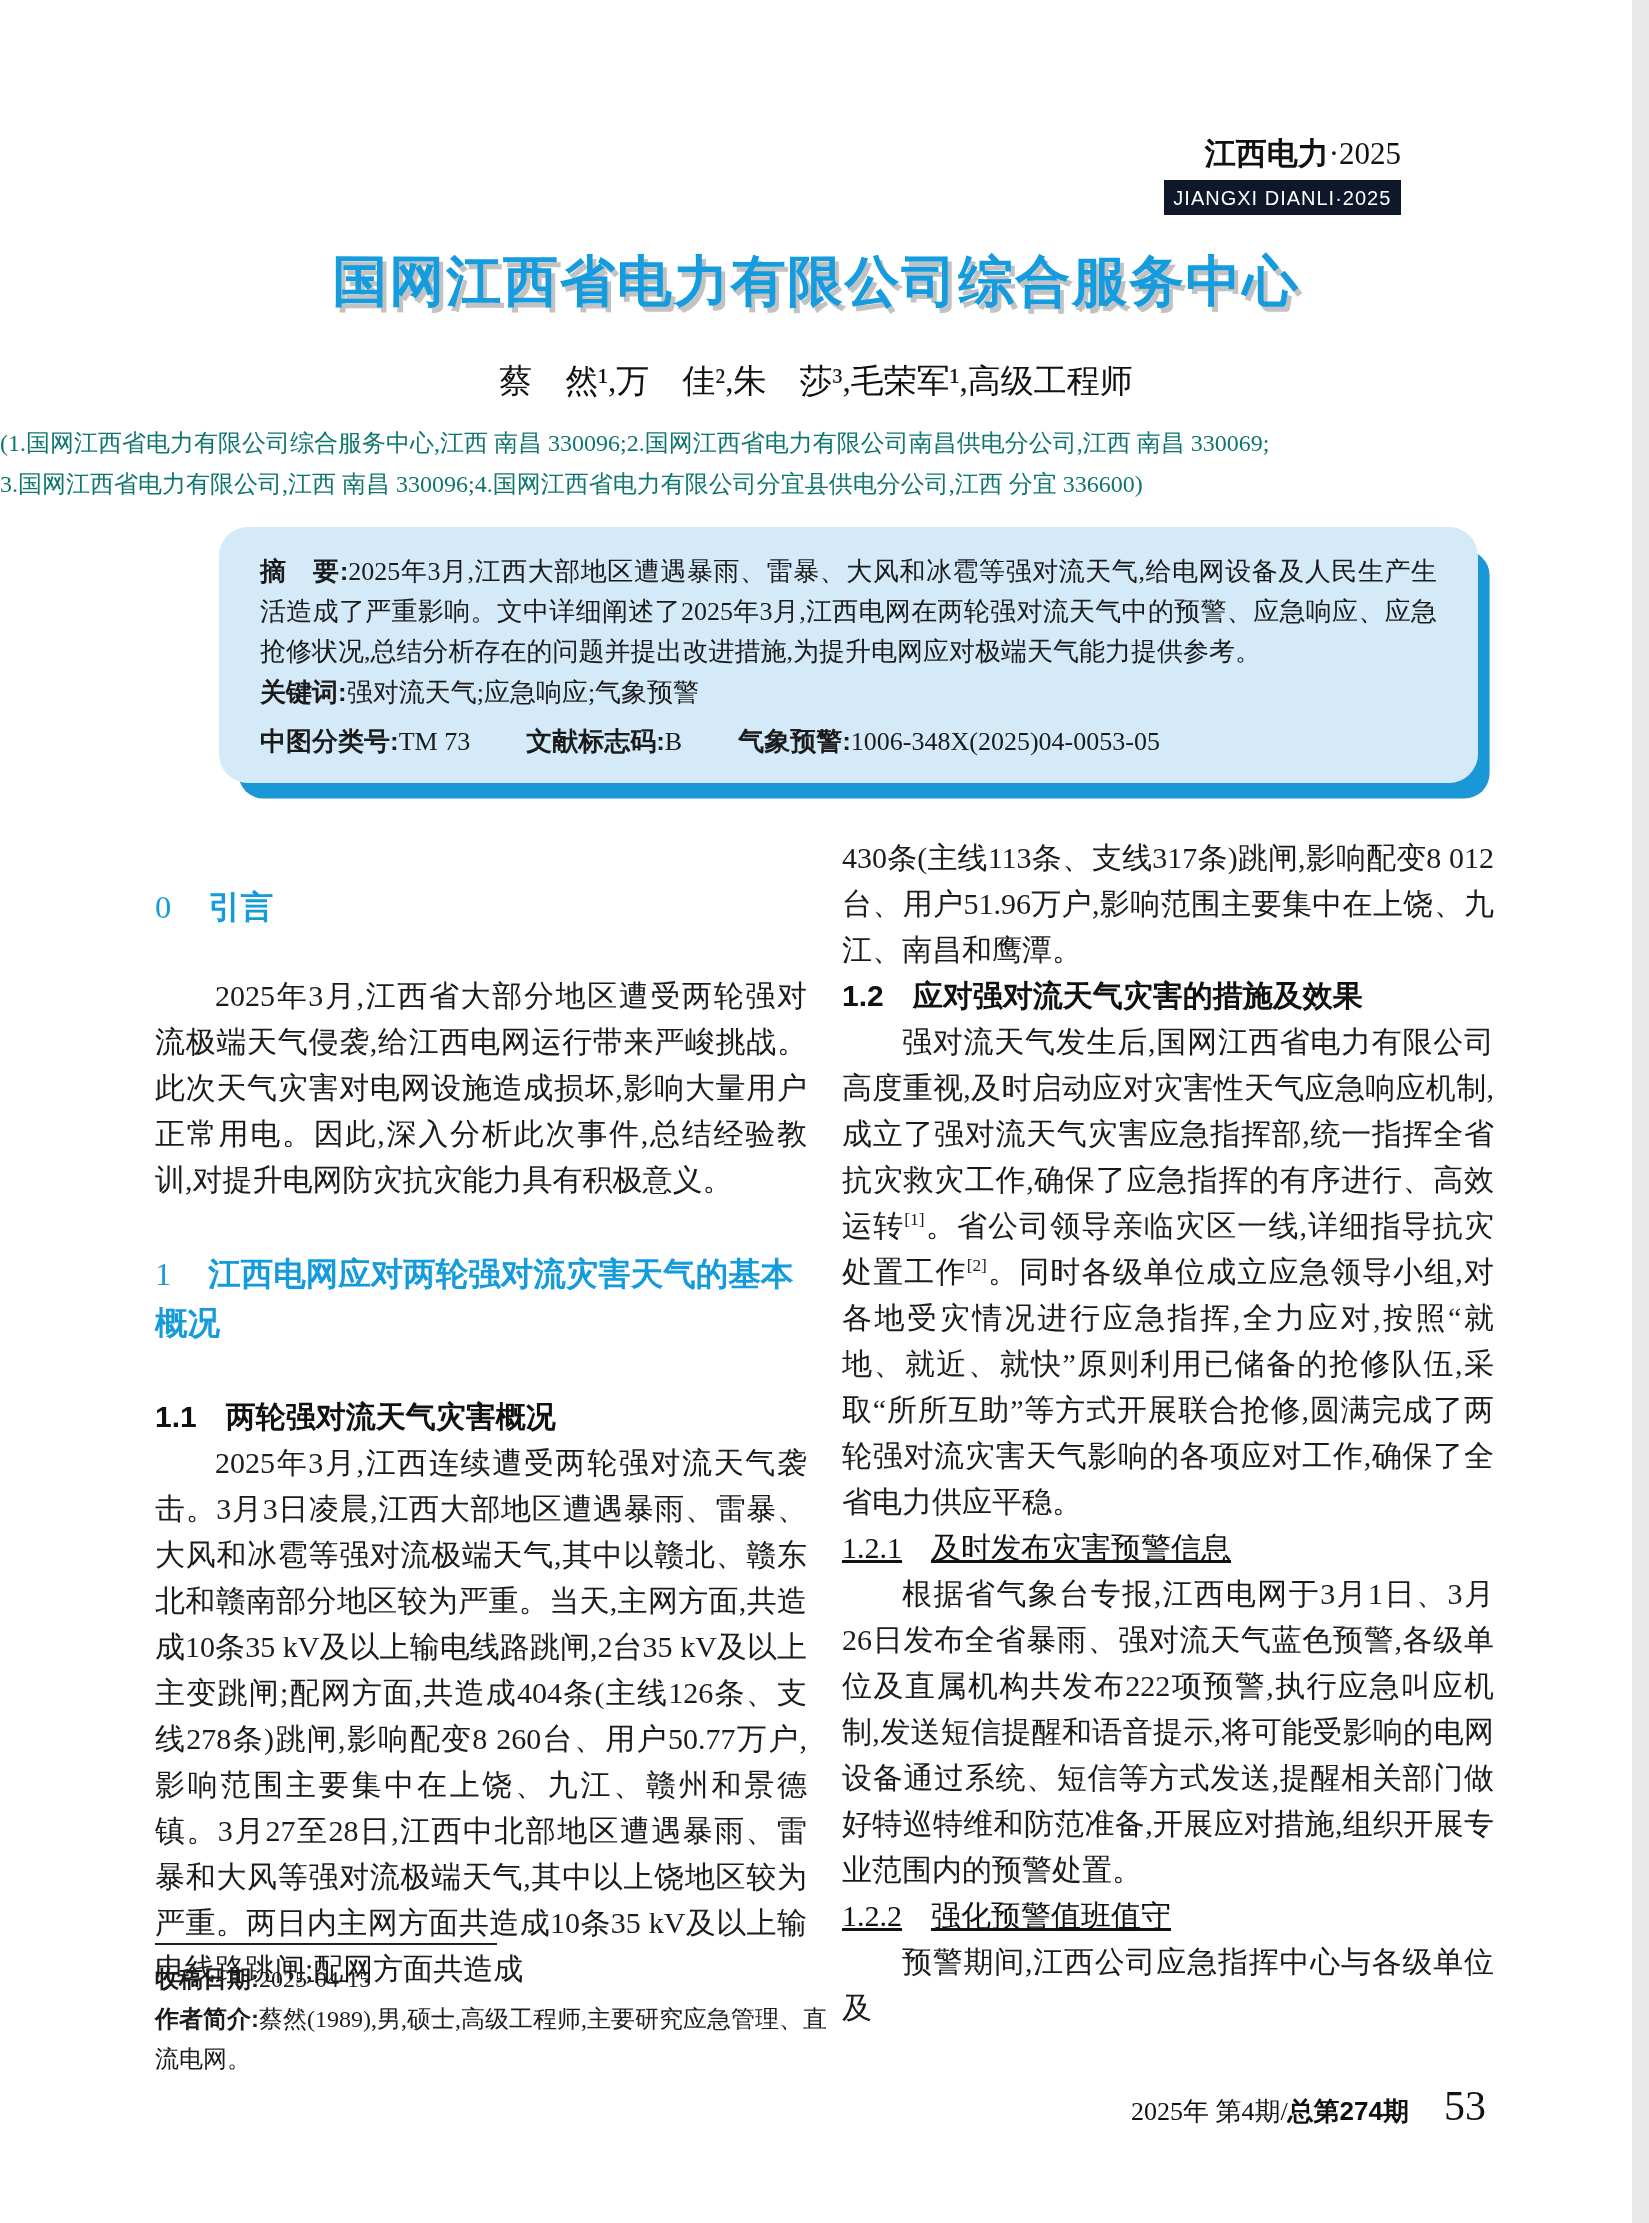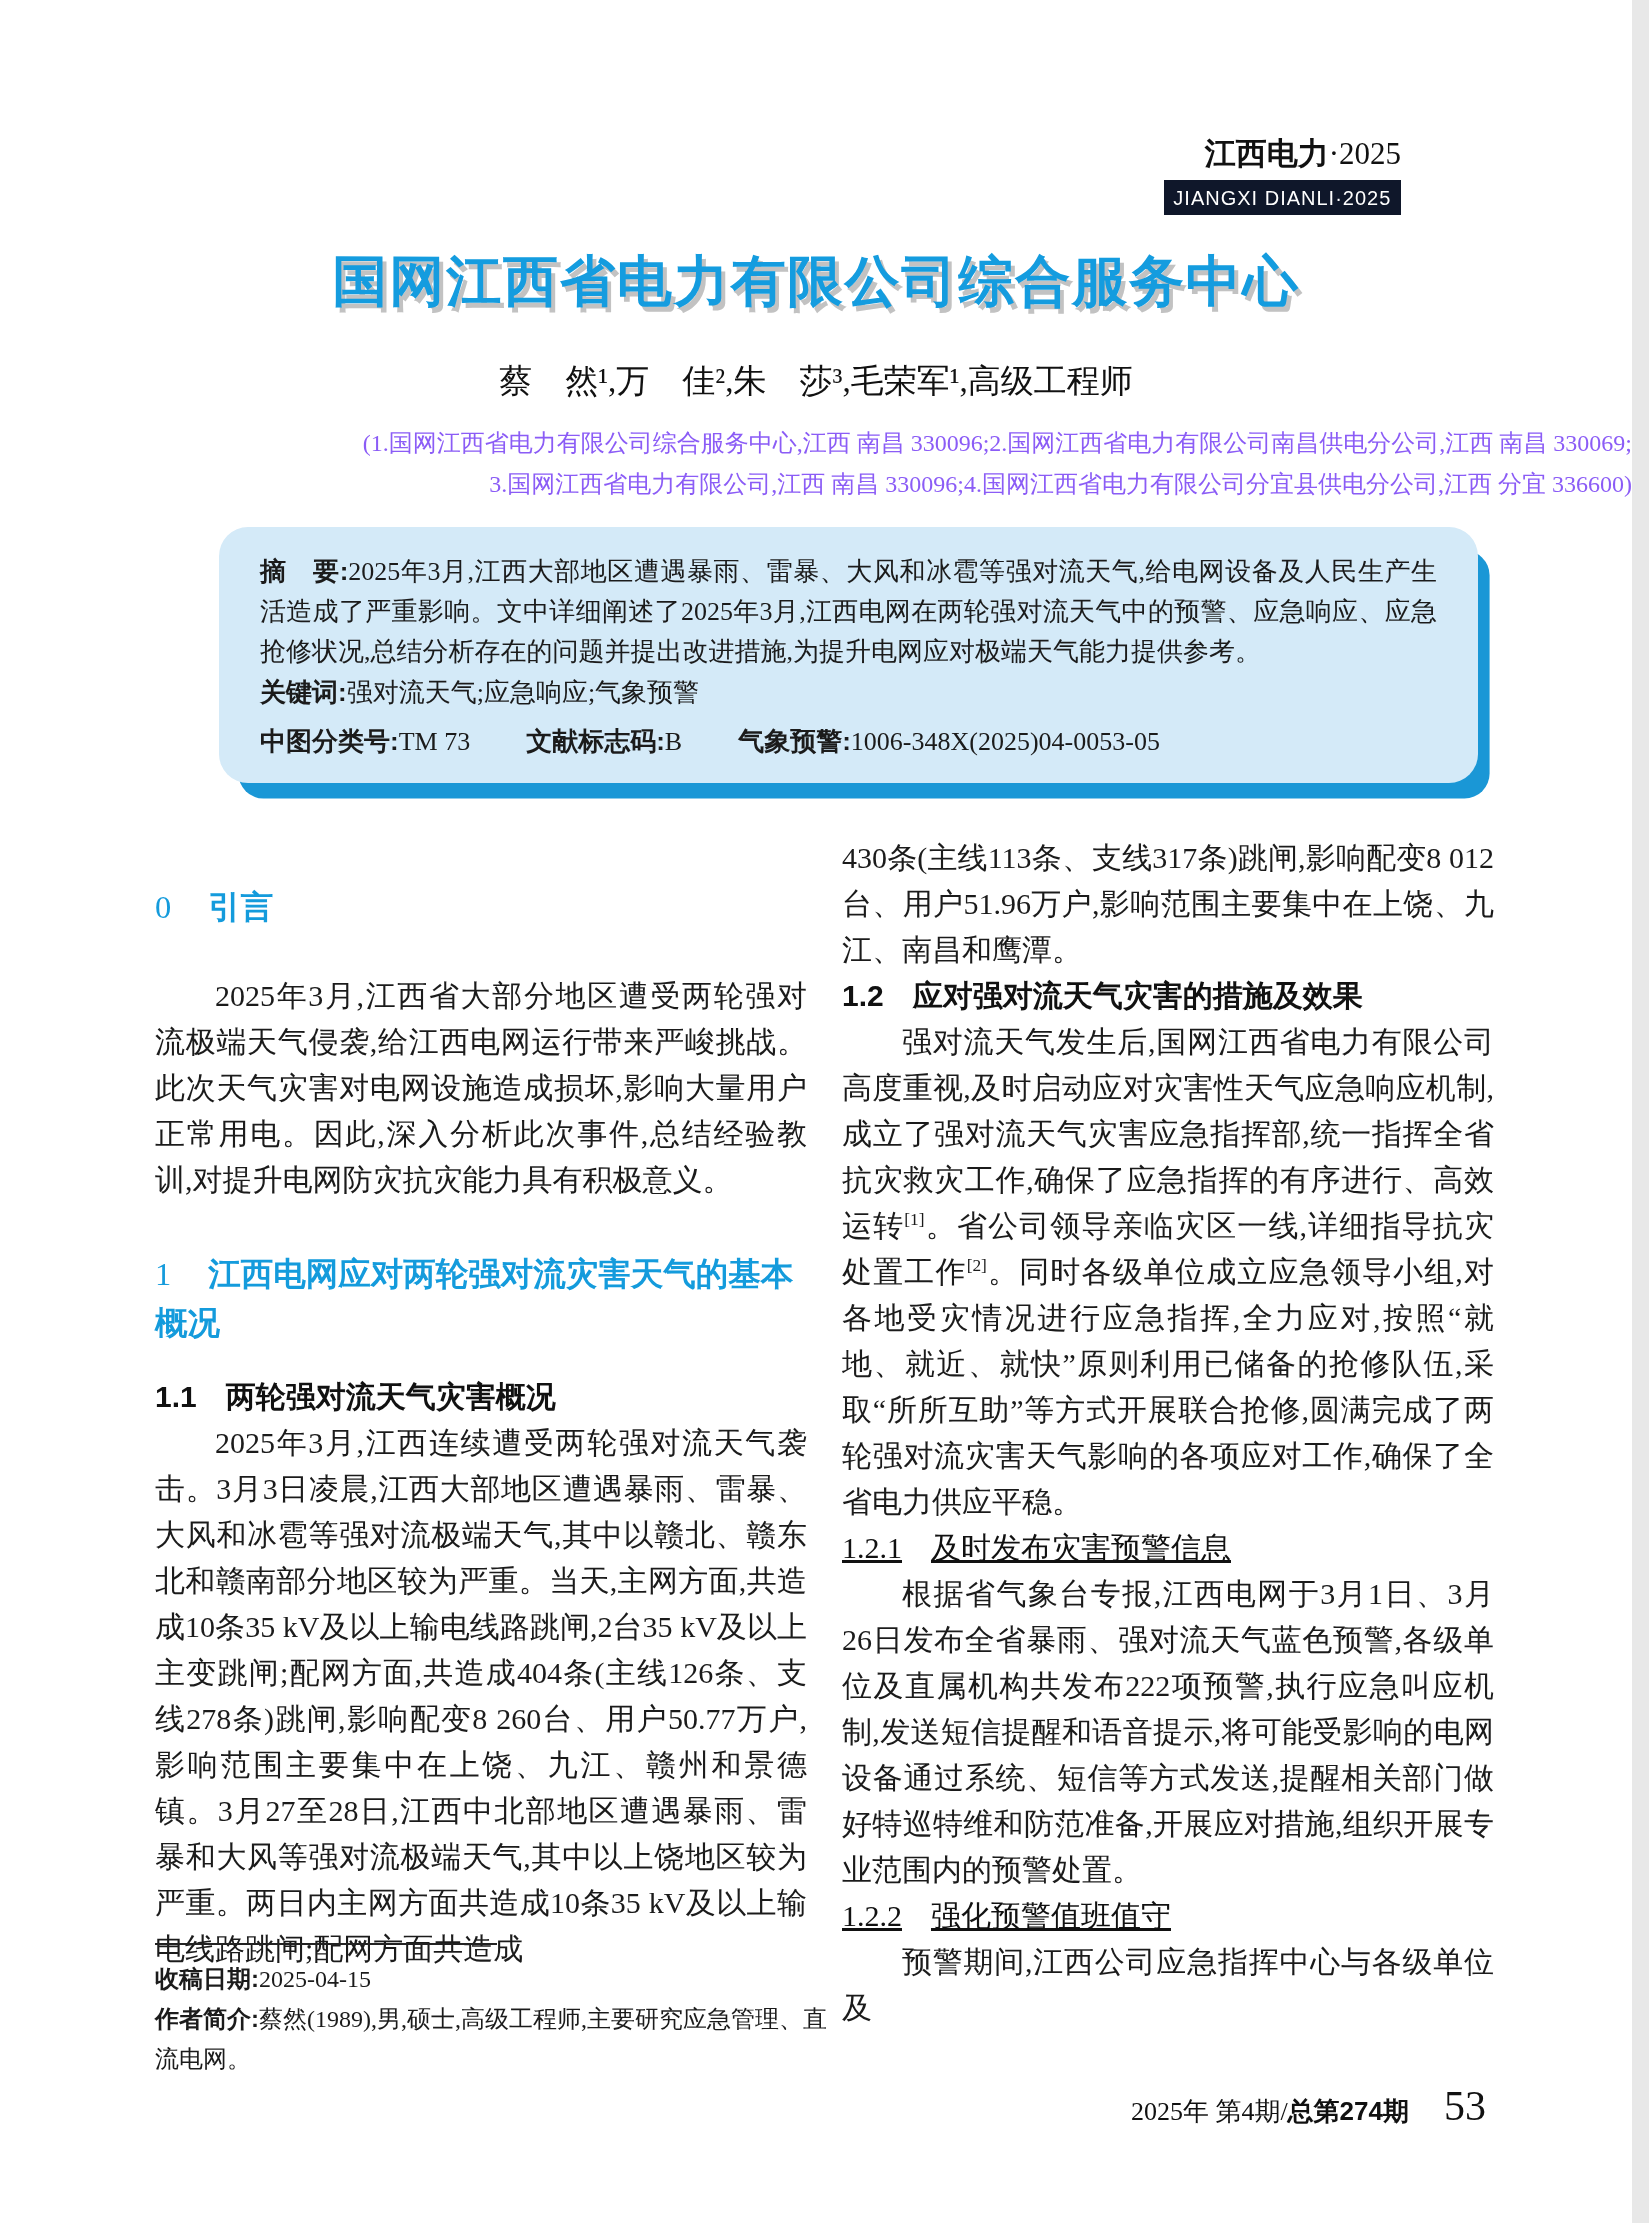--- a/index.html
+++ b/index.html
@@ -19,22 +19,22 @@
   .j-en{display:inline-block;margin-top:8.7px;background:#0f172a;color:#ffffff;
     font-family:"Liberation Sans","DejaVu Sans",sans-serif;
     font-size:20px;line-height:32px;padding:1.9px 9.7px;letter-spacing:1px;}
   
   .title{position:absolute;top:245px;left:0;width:100%;margin:0;text-align:center;
     font-family:"Liberation Sans","DejaVu Sans",sans-serif;
     font-size:55px;font-weight:bold;color:#149cdf;
     text-shadow:3.9px 4.9px 0 #c2c2c2;letter-spacing:1.9px;}
   .authors{position:absolute;top:359px;left:0;width:100%;text-align:center;
     font-size:33px;color:#111;}
-  .affil{position:absolute;top:423px;left:0;width:100%;text-align:right;
-    font-size:24px;line-height:41px;color:#8b5cf6;}
+  .affil{position:absolute;top:423px;left:0;width:100%;text-align:left;
+    font-size:24px;line-height:41px;color:#0f766e;}
   
   .abstract-box{position:absolute;left:219px;top:527px;width:1259px;box-sizing:border-box;
     background:#d4eaf8;border-radius:29px;
     padding:24px 41px 21.3px 41px;
     box-shadow:15.5px 19.4px 0 -3.9px #1a97d6;}
   .abstract-box p{margin:0;font-size:26px;line-height:40px;text-align:justify;}
   .abstract-box .lab{font-family:"Liberation Sans","DejaVu Sans",sans-serif;font-weight:bold;}
   .abstract-box .meta{margin-top:7.8px;}
   .abstract-box .meta .grp{margin-right:56px;}
   .abstract-box .meta .grp:last-child{margin-right:0;}
@@ -44,21 +44,21 @@
   .col-right{left:842px;top:835px;}
   .p{text-indent:2em;margin:0;}
   .p.noindent{text-indent:0;}
   .h1{font-family:"Liberation Sans","DejaVu Sans",sans-serif;font-weight:bold;
     color:#149bdc;font-size:32.5px;line-height:49px;text-align:left;text-indent:0;}
   .h1 .num{font-family:"Liberation Serif","DejaVu Serif",serif;font-weight:normal;margin-right:37px;}
   .col-left .h1{margin:0 0 41px 0;}
   .col-left .h1 + .p + .h1{margin-top:47px;margin-bottom:0;}
   .h2{font-family:"Liberation Sans","DejaVu Sans",sans-serif;font-weight:bold;
     font-size:30px;line-height:46px;color:#111;text-align:left;text-indent:0;}
-  .col-left .h2{margin-top:26px;}
+  .col-left .h2{margin-top:46px;}
   .h2 .num{margin-right:29px;}
   .h3{font-size:30px;line-height:46px;color:#111;text-align:left;text-indent:0;text-decoration:underline;}
   .h3 .num{margin-right:29px;}
   sup{font-size:0.58em;vertical-align:super;line-height:0;}
   
   .footnote{position:absolute;left:155px;top:1943px;width:679px;}
   .fn-rule{width:342px;border-top:2.9px solid #222;margin:0 0 13.6px 0;}
   .footnote p{margin:0;font-size:24px;line-height:40px;}
   .footnote .lab{font-family:Liberation Sans, sans-serif;font-weight:bold;}
   

